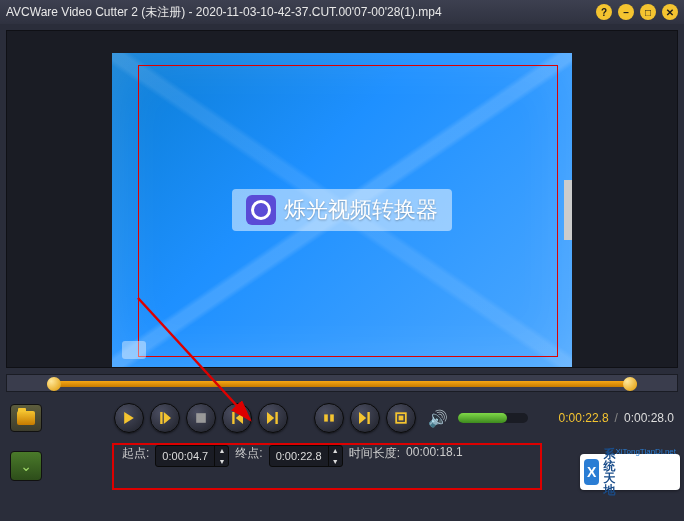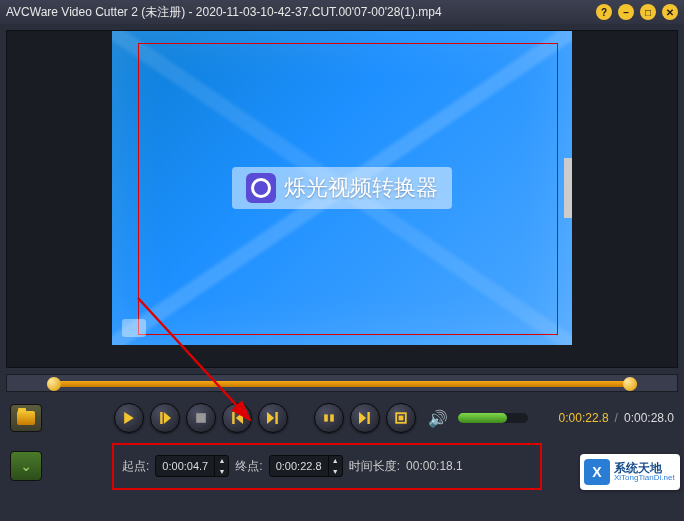--- a/index.html
+++ b/index.html
@@ -9,21 +9,21 @@
 .titlebar { height: 24px; background: linear-gradient(#3d4050, #2f3240); display: flex; align-items: center; padding: 0 6px; justify-content: space-between; }
 .titlebar-text { color: #e8e8e8; font-size: 12px; flex: 1; white-space: nowrap; }
 .titlebar-btns { display: flex; gap: 6px; }
 .tbtn { width: 16px; height: 16px; border-radius: 50%; display: flex; align-items: center; justify-content: center; font-size: 10px; color: #1a1a1a; font-weight: bold; cursor: pointer; }
 .tbtn.help { background: #f4c430; }
 .tbtn.min { background: #f4c430; }
 .tbtn.max { background: #f4c430; }
 .tbtn.close { background: #f4c430; }
 
 
-.main { height: 338px; background: #1a1c24; margin: 6px; border: 1px solid #0f1015; position: relative; display: flex; align-items: flex-start; justify-content: center; }
+.main { height: 338px; background: #1a1c24; margin: 6px; border: 1px solid #0f1015; position: relative; display: flex; align-items: flex-end; justify-content: center; }
 .video-frame { width: 460px; height: 314px; background: linear-gradient(135deg, #0a7dd4 0%, #1e90ff 40%, #4da8ff 100%); position: relative; overflow: hidden; box-shadow: inset 0 0 60px rgba(255,255,255,0.15); }
 .video-frame::before { content:""; position:absolute; inset:0; background:
   linear-gradient(to bottom right, transparent 48%, rgba(255,255,255,0.15) 49%, rgba(255,255,255,0.15) 51%, transparent 52%),
   linear-gradient(to top right, transparent 48%, rgba(255,255,255,0.1) 49%, rgba(255,255,255,0.1) 51%, transparent 52%); }
 .red-rect { position: absolute; top: 12px; right: 14px; width: 420px; height: 292px; border: 1px solid #d00; pointer-events:none; }
 .overlay-badge { position: absolute; top: 50%; left: 50%; transform: translate(-50%,-50%); display: flex; align-items: center; gap: 8px; background: rgba(255,255,255,0.5); padding: 6px 14px; border-radius: 4px; }
 .overlay-logo { width: 30px; height: 30px; background: #5a4bd6; border-radius: 6px; position: relative; }
 .overlay-logo::after { content:""; position:absolute; top:50%; left:50%; width:14px; height:14px; border:3px solid #fff; border-radius:50%; transform:translate(-50%,-50%); }
 .overlay-text { color: #fff; font-size: 22px; font-weight: 500; text-shadow: 0 1px 2px rgba(0,0,0,0.3); }
 .cam-icon { position:absolute; bottom:8px; left:10px; width:24px; height:18px; background: rgba(255,255,255,0.4); border-radius:3px; }
@@ -51,30 +51,30 @@
 .vol-bar { width:70px; height:10px; background:#1a1c24; border-radius:5px; position:relative; margin-left:4px; }
 .vol-fill { position:absolute; left:0; top:0; bottom:0; width:70%; background: linear-gradient(#7fd848,#3d8a1e); border-radius:5px; }
 .time-display { color:#ddd; font-size:12px; margin-left:auto; display:flex; gap:6px; align-items:center; }
 .time-cur { color:#f4c430; }
 .time-sep { color:#888; }
 
 
 .bottom { height: 44px; margin: 0 6px 6px; display: flex; align-items: center; gap: 10px; padding: 0 4px; position:relative; }
 .green-btn { width: 32px; height: 30px; background: linear-gradient(#4a7a2a,#2d4d1a); border:1px solid #111; border-radius:4px; display:flex; align-items:center; justify-content:center; cursor:pointer; }
 .green-chev { color:#9fd868; font-size:14px; }
-.cut-panel { flex:1; max-width:430px; height:47px; border:2px solid #d00; display:flex; align-items:center; gap:6px; padding:0 8px; background:#2a2d3a; margin-left:60px; }
+.cut-panel { flex:1; max-width:430px; height:47px; border:2px solid #d00; display:flex; align-items:flex-start; gap:6px; padding:0 8px; background:#2a2d3a; margin-left:60px; }
 .cut-label { color:#ccc; font-size:12px; }
 .spinner { display:flex; align-items:center; background:#1a1c24; border:1px solid #0a0a0a; border-radius:3px; height:22px; }
 .spinner-val { color:#ddd; font-size:11px; padding:0 6px; min-width:58px; }
 .spinner-arrows { width:14px; display:flex; flex-direction:column; border-left:1px solid #0a0a0a; }
 .sp-ar { height:11px; color:#ddd; font-size:7px; text-align:center; line-height:11px; cursor:pointer; }
 .watermark { position:absolute; right:-2px; bottom:-2px; width:100px; height:36px; background:#fff; border-radius:4px; display:flex; align-items:center; padding:2px 4px; gap:4px; box-shadow:0 1px 3px rgba(0,0,0,0.4); }
 .wm-logo { width:26px; height:26px; background:#2a7dd4; border-radius:4px; position:relative; }
 .wm-logo::after{content:"X"; color:#fff; position:absolute; top:50%; left:50%; transform:translate(-50%,-50%); font-weight:bold; font-size:14px;}
-.wm-text { display:flex; flex-direction:column; line-height:1; }
+.wm-text { display:flex; line-height:1; }
 .wm-cn { font-size:12px; font-weight:bold; color:#1a4d8a; }
 .wm-en { font-size:8px; color:#2a7dd4; }
 </style>
 </head>
 <body>
 
 <div class="titlebar">
   <span class="titlebar-text">
     <span>AVCWare Video Cutter 2</span>
     <span>(未注册)</span>

